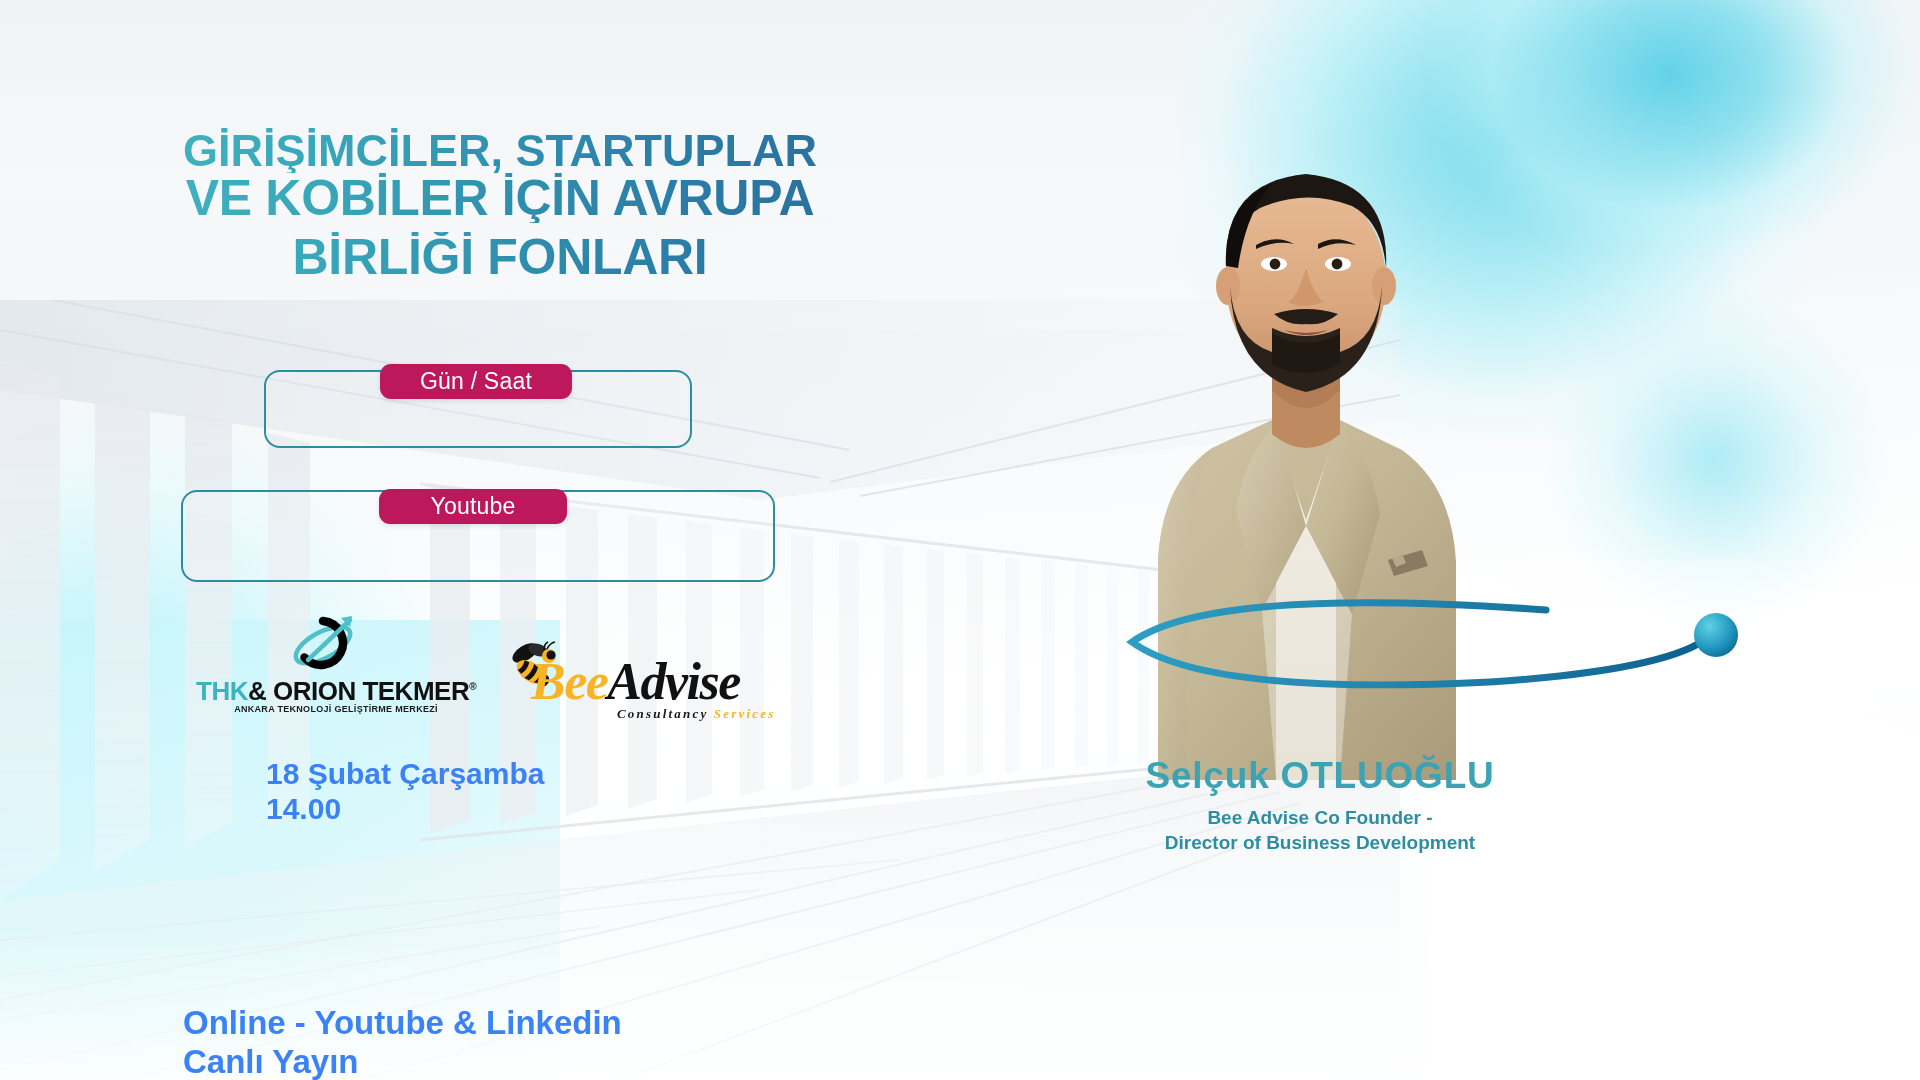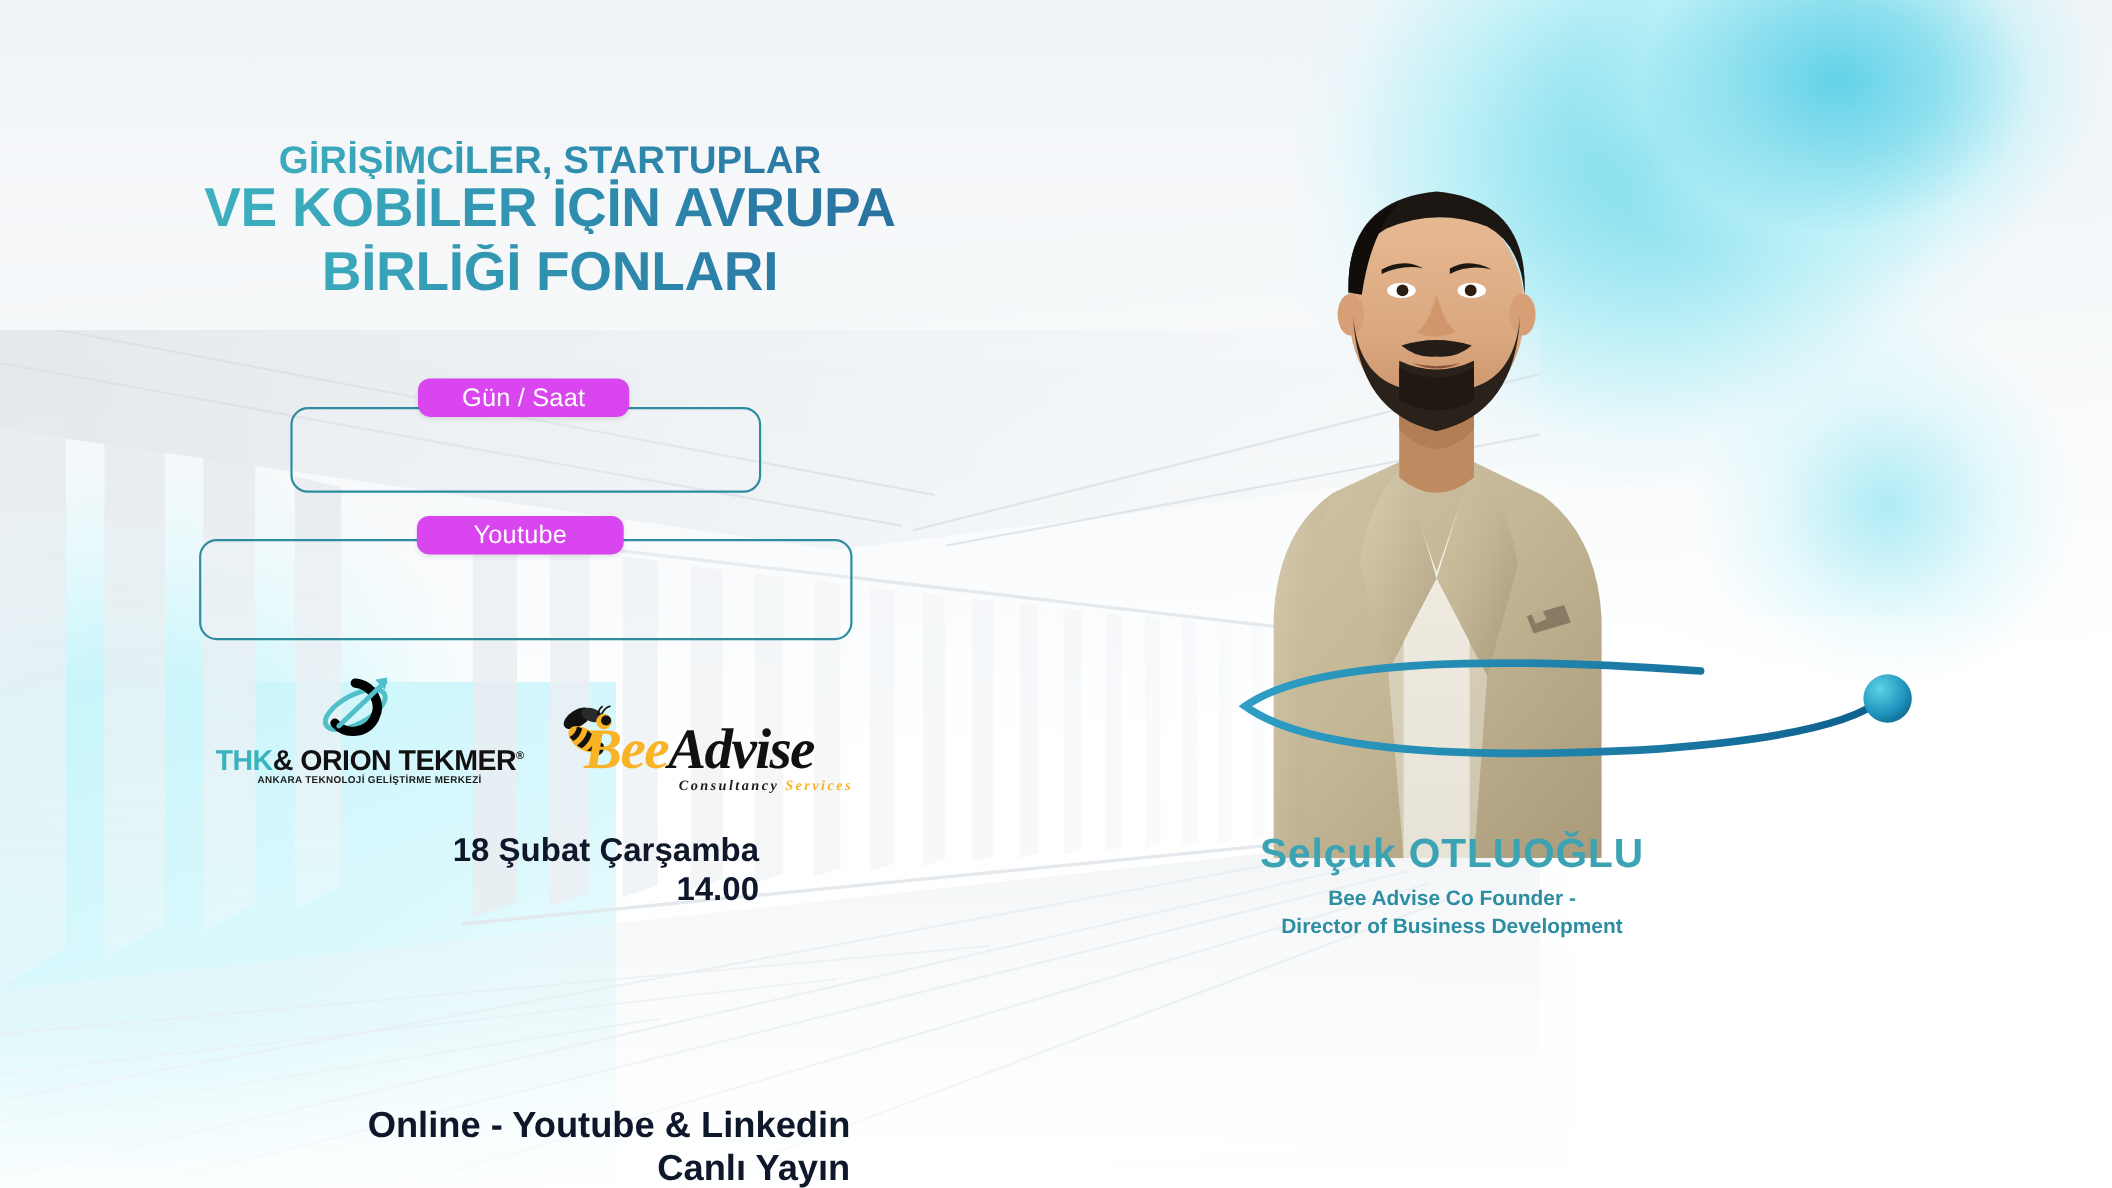--- a/index.html
+++ b/index.html
@@ -48,46 +48,47 @@
   .title-block{position:absolute;left:150px;top:128px;width:700px;text-align:center;}
   .tl{
     margin:0;
     letter-spacing:0.5px;
     line-height:1.0;
     background:linear-gradient(100deg,#3fb3bf 0%,#3aa8bb 22%,#2f8fae 52%,#2a7ba6 78%,#2a6f9e 100%);
     -webkit-background-clip:text;background-clip:text;
     color:transparent;-webkit-text-fill-color:transparent;
     white-space:nowrap;
   }
-  .tl1{font-size:35px;font-weight:700;letter-spacing:0px;}
+  .tl1{font-size:45px;font-weight:700;letter-spacing:0px;}
   .tl2{font-size:50px;font-weight:900;margin-top:0;letter-spacing:-0.3px;}
   .tl3{font-size:50px;font-weight:900;margin-top:9px;letter-spacing:-0.3px;}
   .box-outline{
     position:absolute;
     border:2px solid #2d8ca0;
     border-radius:16px;
     background:rgba(255,255,255,0.12);
     box-sizing:border-box;
   }
   .box-badge{
     position:absolute;
-    background:#d946ef;
+    background:#be185d;
     color:#ffffff;
     border-radius:11px;
     font-size:23px;
     font-weight:400;
     display:flex;align-items:center;justify-content:center;
     box-shadow:0 2px 5px rgba(0,0,0,0.10);
     letter-spacing:0.2px;
+    margin-top:20px;
   }
   .box-content{
     position:absolute;
-    color:#0f172a;
+    color:#3b82f6;
     font-weight:700;
-    text-align:right;
+    text-align:left;
     line-height:1.18;
     width:100%;
   }
 
   
   #date-box{left:264px;top:370px;width:428px;height:78px;}
   #date-badge{left:380px;top:344px;width:192px;height:35px;}
   #date-text{left:0;top:384px;font-size:30px;}
 
   

